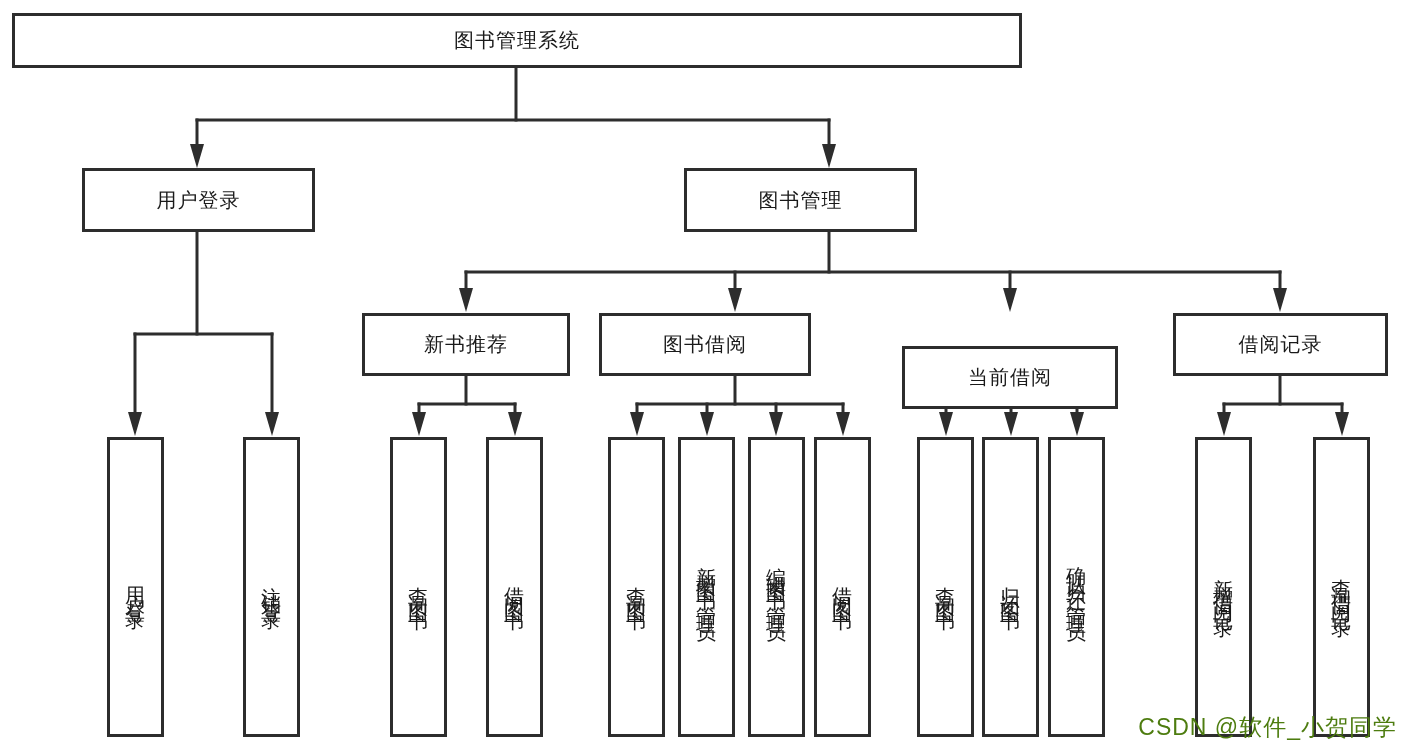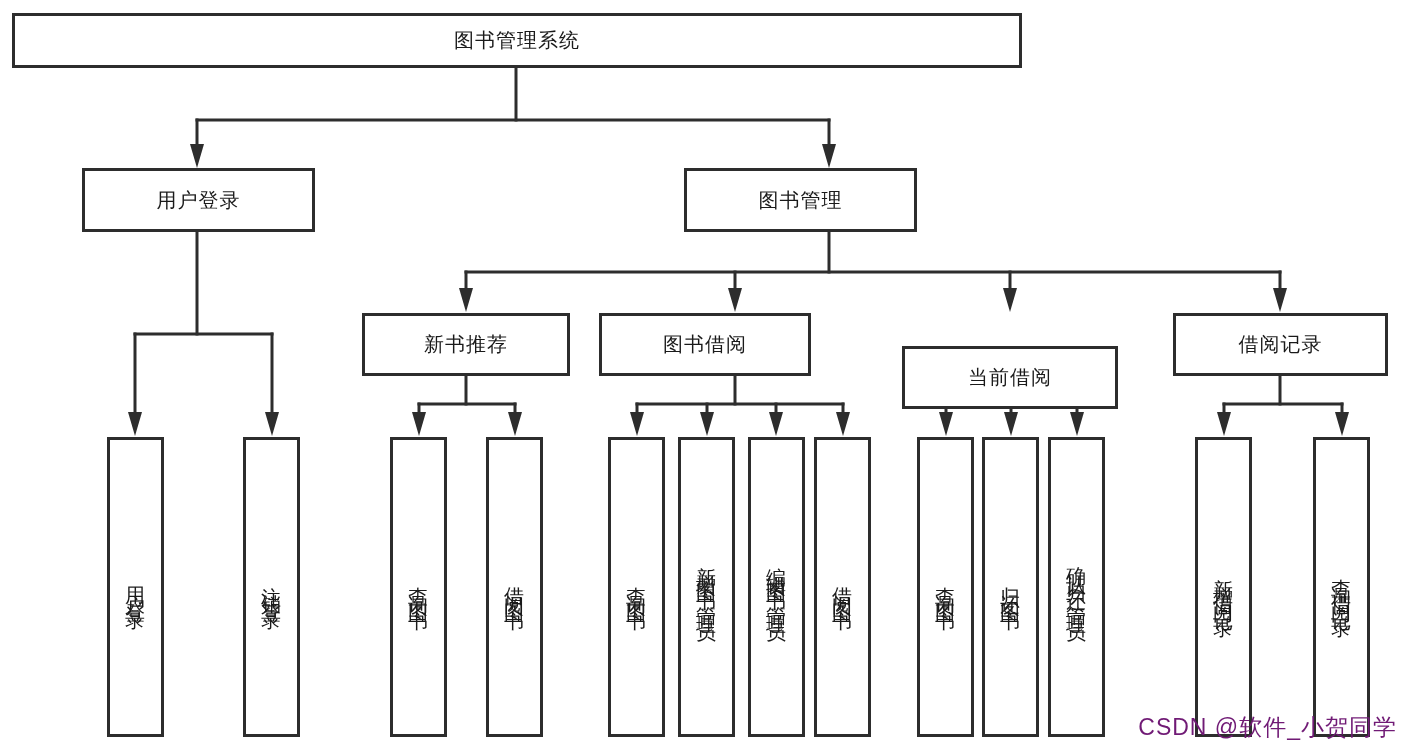--- a/index.html
+++ b/index.html
@@ -48,21 +48,21 @@
     position: absolute;
     left: 0; top: 0;
     width: 1405px; height: 747px;
     pointer-events: none;
   }
   .watermark {
     position: absolute;
     right: 8px;
     bottom: 4px;
     font-size: 23px;
-    color: #701a75;
+    color: #4d7c0f;
     letter-spacing: 1px;
     z-index: 5;
   }
 </style>
 </head>
 <body>
 
 <div class="canvas">
 
   <svg class="wires" viewBox="0 0 1405 747" xmlns="http://www.w3.org/2000/svg">

